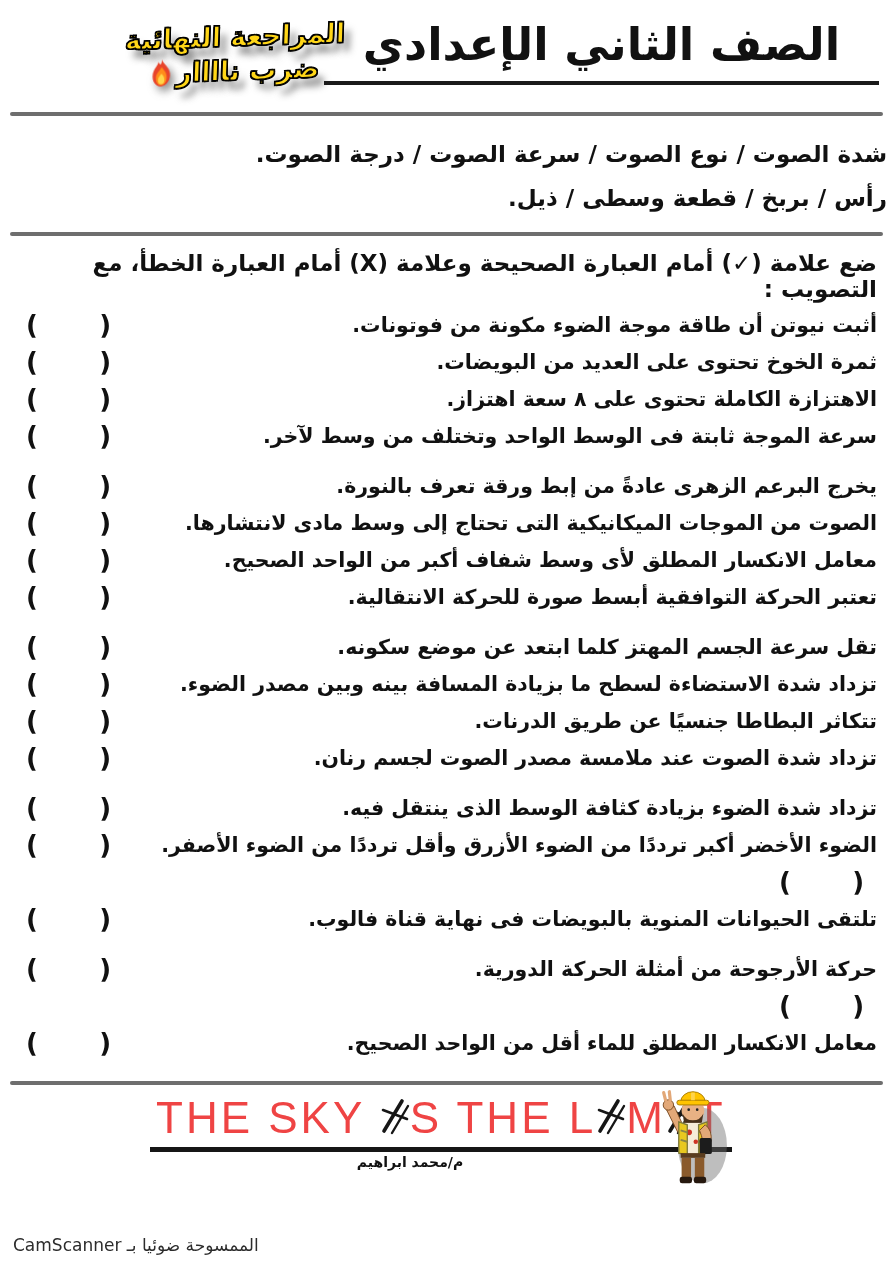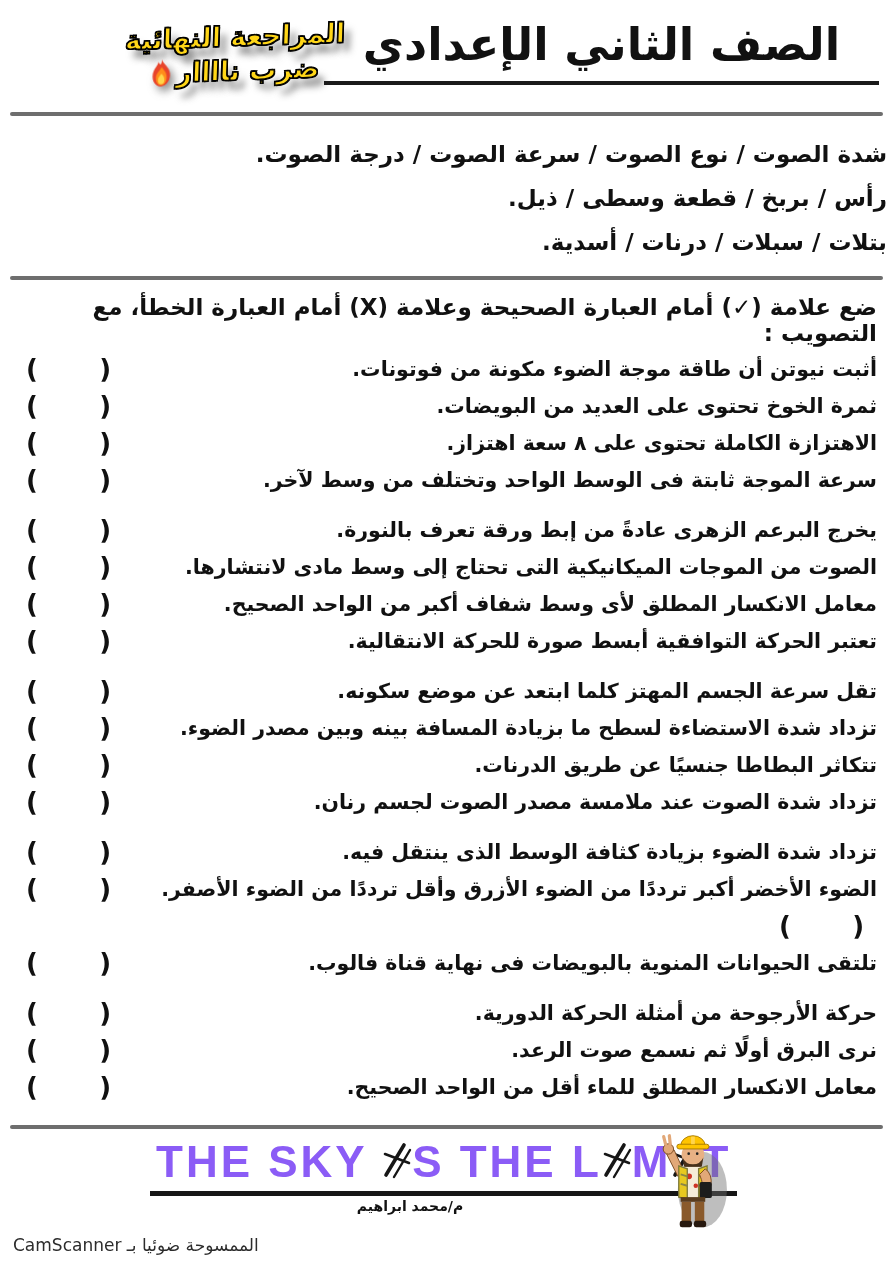--- a/index.html
+++ b/index.html
@@ -47,21 +47,21 @@
     width:110px;flex:0 0 110px;direction:ltr;text-align:center;
     font-size:26px;font-weight:bold;white-space:pre;letter-spacing:1px;
   }
 
   
   .footer-divider{margin-top:20px;}
   .footer{position:relative;height:110px;}
   .slogan-wrap{position:absolute;top:8px;left:150px;width:520px;text-align:center;direction:ltr;}
   .slogan{
     display:inline-block;font-family:"Liberation Sans","DejaVu Sans",sans-serif;
-    font-size:44px;font-weight:700;letter-spacing:3px;color:#8b5cf6;
+    font-size:44px;font-weight:400;letter-spacing:3px;color:#ef4444;
     border-bottom:5px solid #161616;padding:0 6px 4px 6px;white-space:nowrap;
   }
   .slogan svg{vertical-align:-2px;}
   .signature{
     margin-top:2px;font-size:14px;font-weight:bold;direction:rtl;
     font-family:"DejaVu Sans",sans-serif;
   }
   .mascot{position:absolute;top:2px;left:640px;}
 
   .scan-note{
@@ -89,21 +89,20 @@
       </div>
     </div>
     <h1 class="page-title">الصف الثاني الإعدادي</h1>
   </div>
 
   <div class="divider"></div>
 
   <div class="vocab">
     <p class="vocab-line">شدة الصوت / نوع الصوت / سرعة الصوت / درجة الصوت.</p>
     <p class="vocab-line">رأس / بربخ / قطعة وسطى / ذيل.</p>
-    <p class="vocab-line">بتلات / سبلات / درنات / أسدية.</p>
   </div>
 
   <div class="divider"></div>
 
   <div class="exercise">
     <h2 class="instruction">ضع علامة (✓) أمام العبارة الصحيحة وعلامة (X) أمام العبارة الخطأ، مع التصويب :</h2>
     <div id="statements">
         <div class="st-group">
           <div class="st-row">
             <span class="st-text">أثبت نيوتن أن طاقة موجة الضوء مكونة من فوتونات.</span>
@@ -174,21 +173,20 @@
             <span class="st-text">تلتقى الحيوانات المنوية بالبويضات فى نهاية قناة فالوب.</span>
             <span class="st-paren">(      )</span>
           </div>
         </div>
         <div class="st-group">
           <div class="st-row">
             <span class="st-text">حركة الأرجوحة من أمثلة الحركة الدورية.</span>
             <span class="st-paren">(      )</span>
           </div>
           <div class="st-row">
-            <span class="st-text">نرى البرق أولًا ثم نسمع صوت الرعد.</span>
             <span class="st-paren">(      )</span>
           </div>
           <div class="st-row">
             <span class="st-text">معامل الانكسار المطلق للماء أقل من الواحد الصحيح.</span>
             <span class="st-paren">(      )</span>
           </div>
         </div>
       </div>
   </div>
 

